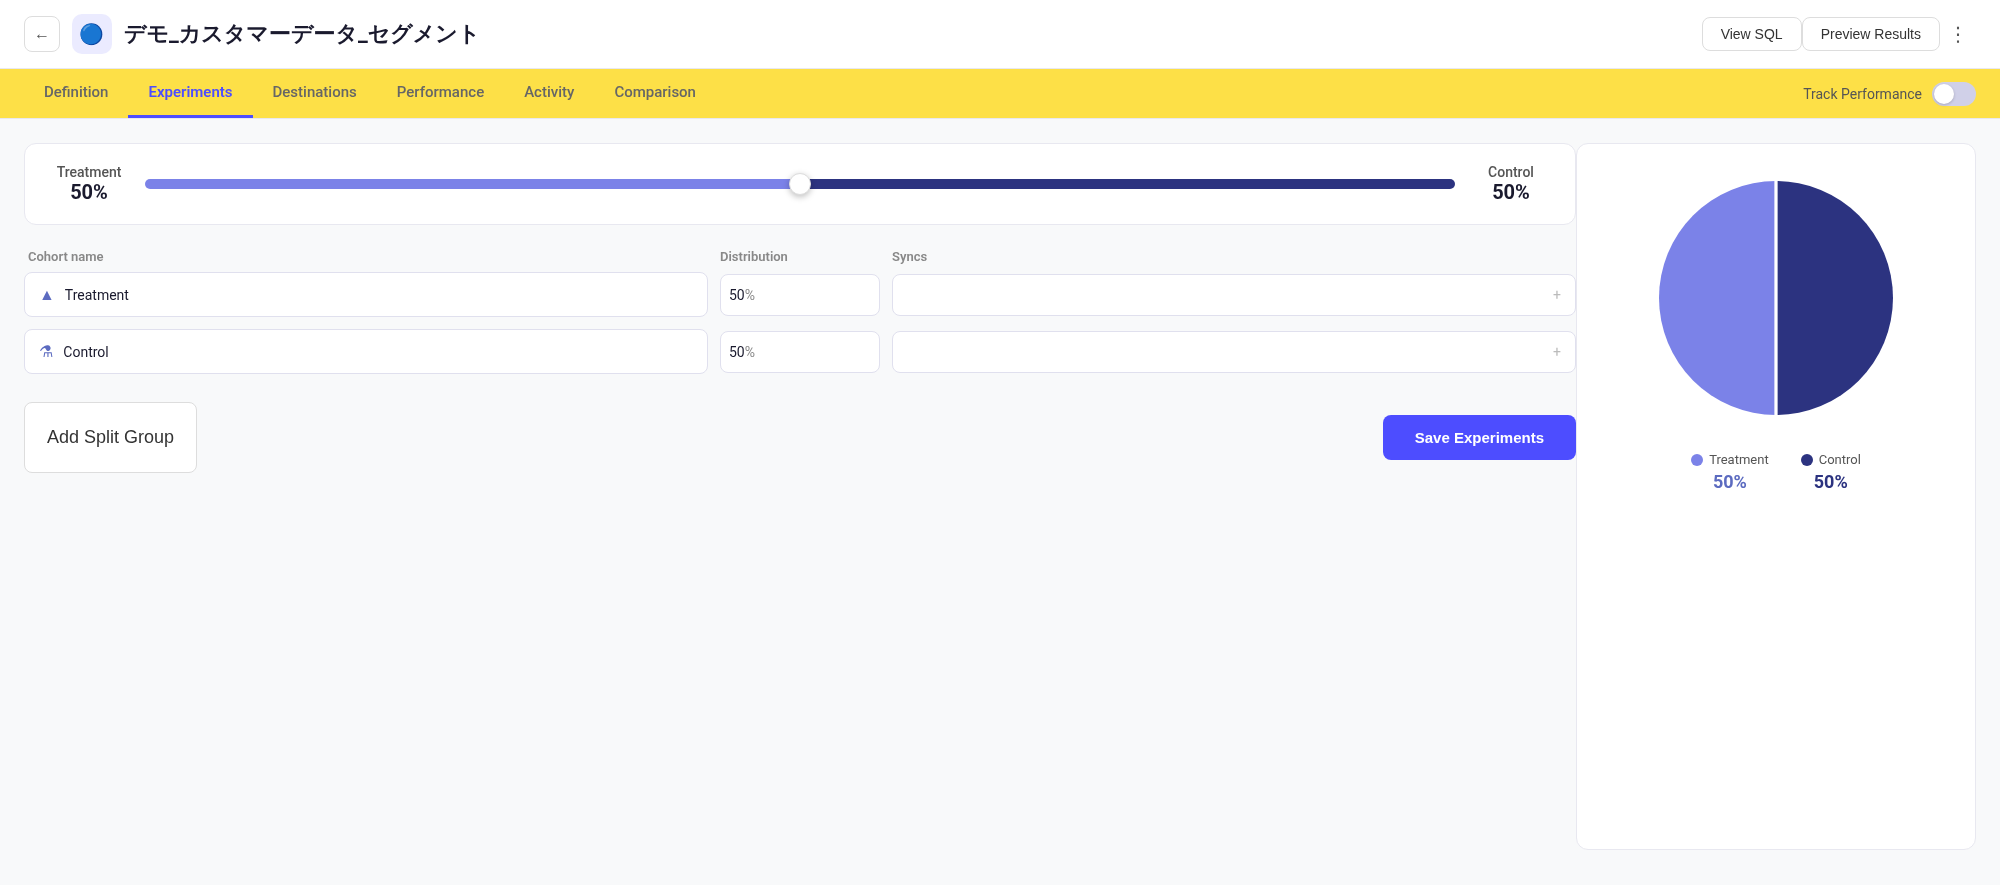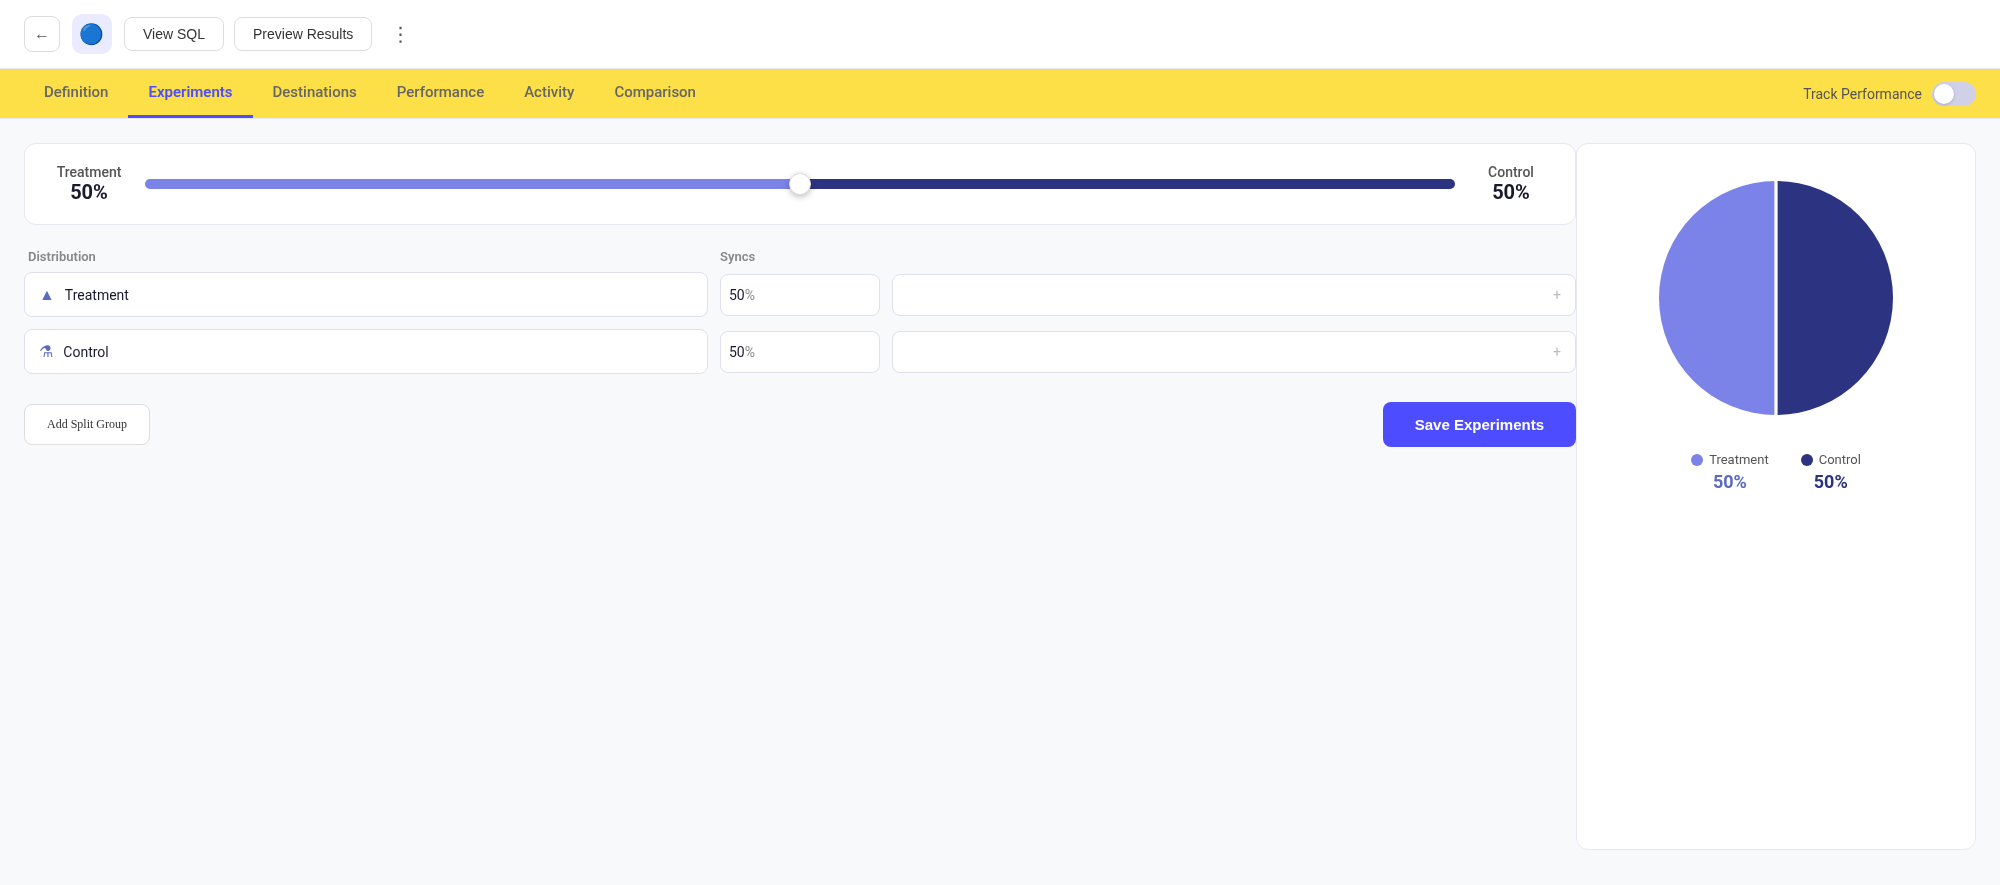--- a/index.html
+++ b/index.html
@@ -38,21 +38,20 @@
     }
     .page-title {
       font-size: 22px;
       font-weight: 700;
       color: #1a1a2e;
       flex: 1;
     }
     .header-actions {
       display: flex;
       align-items: center;
-      gap: 10px;
     }
     .btn-outline {
       border: 1px solid #ddd;
       background: #fff;
       border-radius: 8px;
       padding: 8px 18px;
       font-size: 14px;
       font-weight: 500;
       cursor: pointer;
       color: #333;
@@ -238,26 +237,25 @@
     .action-row {
       display: flex;
       align-items: center;
       gap: 16px;
       margin-top: 28px;
     }
     .btn-add-split {
       border: 1px solid #ddd;
       background: #fff;
       border-radius: 8px;
-      padding: 12px 22px;
-      font-size: 12px;
+      padding: 24px 22px;
+      font-size: 18px;
       font-weight: 500;
       cursor: pointer;
       color: #333;
-      font-family: Liberation Serif, serif;
     }
     .btn-save {
       background: #4d4dff;
       color: #fff;
       border: none;
       border-radius: 8px;
       padding: 14px 32px;
       font-size: 15px;
       font-weight: 600;
       cursor: pointer;
@@ -319,20 +317,21 @@
 </head>
 <body>
 
 <div class="header">
   <button class="back-btn">
     <span>←</span>
   </button>
   <div class="logo-icon">
     <span>🔵</span>
   </div>
+  <h1 class="page-title">デモ_カスタマーデータ_セグメント</h1>
   <div class="header-actions">
     <button class="btn-outline">View SQL</button>
     <button class="btn-outline">Preview Results</button>
     <button class="more-btn">⋮</button>
   </div>
 </div>
 
 <div class="nav-tabs">
   <div class="nav-tab">Definition</div>
   <div class="nav-tab active">Experiments</div>
@@ -361,20 +360,21 @@
         </div>
       </div>
       <div class="slider-right-label">
         <div class="slider-label-text">Control</div>
         <div class="slider-label-pct">50%</div>
       </div>
     </div>
 
     <div class="table-section">
       <div class="table-headers">
+        <div class="table-header">Cohort name</div>
         <div class="table-header">Distribution</div>
         <div class="table-header">Syncs</div>
       </div>
 
       <div class="table-row">
         <div class="cohort-input">
           <span class="cohort-icon-treatment">▲</span>
           <span>Treatment</span>
         </div>
         <div class="distribution-input">

